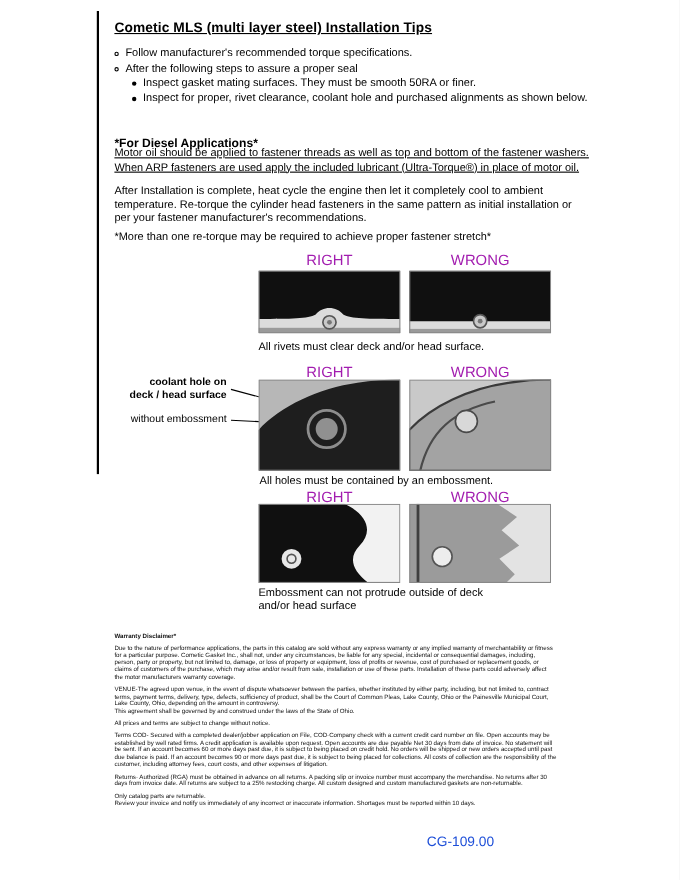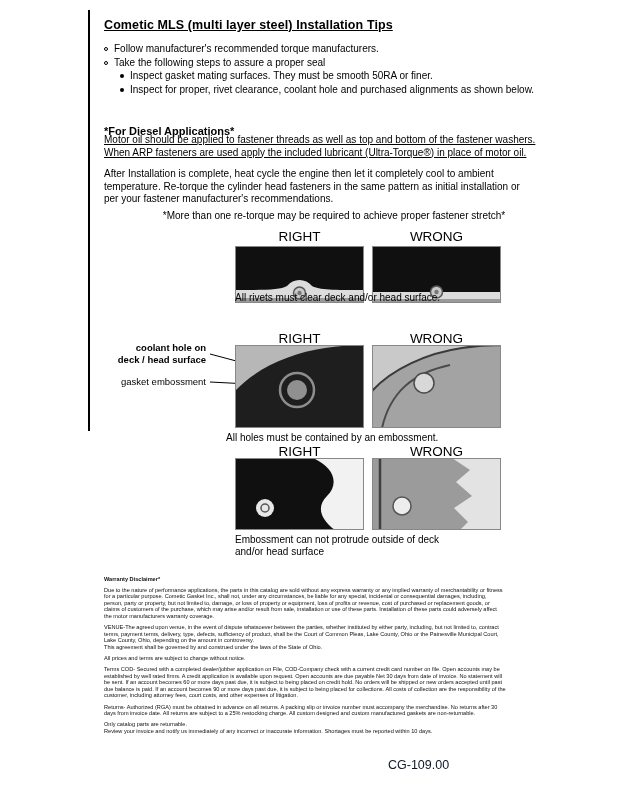--- a/index.html
+++ b/index.html
@@ -41,62 +41,62 @@
     margin: 4px 6px 0 0;
   }
   .marker-filled {
     flex: none; width: 4px; height: 4px;
     background: #000; border-radius: 50%;
     margin: 4px 6px 0 0;
   }
 
   .diesel-heading { font-size: 11px; font-weight: bold; }
 
-  .dg-label { font-size: 13.5px; text-align: center; color: #000000; }
+  .dg-label { font-size: 13.5px; text-align: center; color: #a21caf; }
   .dg-caption { font-size: 10px; line-height: 12px; }
   .anno-label { font-size: 9.5px; line-height: 11.5px; text-align: right; }
 
   .disclaimer { font-size: 5.6px; line-height: 6.6px; color: #111; width: 402px; }
   .disclaimer .dh { font-weight: bold; margin-bottom: 4px; }
   .disclaimer p { margin-bottom: 4.5px; }
 
-  .footer-code { font-size: 12.5px; color: #0f172a; }
+  .footer-code { font-size: 12.5px; color: #1d4ed8; }
 </style>
 </head>
 <body>
 
 <div class="page">
 
   <div class="left-rule"></div>
 
   <h1 class="abs title" style="left:104px; top:18px;">Cometic MLS (multi layer steel) Installation Tips</h1>
 
   <div class="abs" style="left:104px; top:43px; width:492px;">
     <div class="bullet">
       <span class="marker-open"></span>
-      <span class="body-text">Follow manufacturer's recommended torque manufacturers.</span>
+      <span class="body-text">Follow manufacturer's recommended torque specifications.</span>
     </div>
     <div class="bullet">
       <span class="marker-open"></span>
-      <span class="body-text">Take the following steps to assure a proper seal</span>
+      <span class="body-text">After the following steps to assure a proper seal</span>
     </div>
     <div class="bullet sub">
       <span class="marker-filled"></span>
       <span class="body-text">Inspect gasket mating surfaces.  They must be smooth 50RA or finer.</span>
     </div>
     <div class="bullet sub">
       <span class="marker-filled"></span>
       <span class="body-text">Inspect for proper, rivet clearance, coolant hole and purchased alignments as shown below.</span>
     </div>
   </div>
 
   <h2 class="abs diesel-heading" style="left:104px; top:125px;">*For Diesel Applications*</h2>
   <p class="abs body-text" style="left:104px; top:134px; width:432px;text-decoration:underline;">Motor oil should be applied to fastener threads as well as top and bottom of the fastener washers. When ARP fasteners are used apply the included lubricant (Ultra-Torque®) in place of motor oil.</p>
   <p class="abs body-text" style="left:104px; top:168px; width:432px;">After Installation is complete, heat cycle the engine then let it completely cool to ambient temperature. Re-torque the cylinder head fasteners in the same pattern as initial installation or per your fastener manufacturer's recommendations.</p>
-  <p class="abs body-text" style="left:104px; top:210px; width:460px;text-align:center;">*More than one re-torque may be required to achieve proper fastener stretch*</p>
+  <p class="abs body-text" style="left:104px; top:210px; width:460px;">*More than one re-torque may be required to achieve proper fastener stretch*</p>
 
   <div class="abs dg-label" style="left:235px; top:229px; width:129px;">RIGHT</div>
   <div class="abs dg-label" style="left:372px; top:229px; width:129px;">WRONG</div>
 
   <svg class="abs" style="left:235px; top:246px;" width="129" height="57">
     <rect width="129" height="57" fill="#101010"></rect>
     <path d="M0,57 L0,44 C30,44 45,44 52,40 C58,32 71,32 77,40 C84,44 99,44 129,44 L129,57 Z" fill="#dcdcdc"></path>
     <rect y="52" width="129" height="5" fill="#9a9a9a"></rect>
     <circle cx="64.5" cy="47" r="6" fill="#c9c9c9" stroke="#555" stroke-width="1.5"></circle>
     <circle cx="64.5" cy="47" r="2.2" fill="#777"></circle>
@@ -105,28 +105,28 @@
 
   <svg class="abs" style="left:372px; top:246px;" width="129" height="57">
     <rect width="129" height="57" fill="#101010"></rect>
     <path d="M0,57 L0,46 L129,46 L129,57 Z" fill="#dcdcdc"></path>
     <rect y="53" width="129" height="4" fill="#9a9a9a"></rect>
     <circle cx="64.5" cy="46" r="6" fill="#c9c9c9" stroke="#555" stroke-width="1.5"></circle>
     <circle cx="64.5" cy="46" r="2.2" fill="#777"></circle>
     <rect x="0.5" y="0.5" width="128" height="56" fill="none" stroke="#888"></rect>
   </svg>
 
-  <p class="abs dg-caption" style="left:235px; top:292px; width:280px;">All rivets must clear deck and/or head surface.</p>
+  <p class="abs dg-caption" style="left:235px; top:310px; width:280px;">All rivets must clear deck and/or head surface.</p>
 
   <div class="abs dg-label" style="left:235px; top:331px; width:129px;">RIGHT</div>
   <div class="abs dg-label" style="left:372px; top:331px; width:129px;">WRONG</div>
 
   <div class="abs anno-label pre" style="left:114px; top:342px; width:92px;font-weight:bold;">coolant hole on
 deck / head surface</div>
-  <div class="abs anno-label" style="left:104px; top:376px; width:102px;">gasket embossment</div>
+  <div class="abs anno-label" style="left:104px; top:376px; width:102px;">without embossment</div>
 
   <svg class="abs" style="left:208px; top:346px;" width="100" height="48">
     <line x1="2" y1="8" x2="62" y2="24" stroke="#000" stroke-width="1"></line>
     <line x1="2" y1="36" x2="60" y2="39" stroke="#000" stroke-width="1"></line>
   </svg>
 
   <svg class="abs" style="left:235px; top:345px;" width="129" height="83">
     <rect width="129" height="83" fill="#b7b7b7"></rect>
     <path d="M129,0 L129,83 L0,83 L0,46 C20,24 55,8 90,3 C103,1 116,0 129,0 Z" fill="#1e1e1e"></path>
     <circle cx="62" cy="45" r="17" fill="none" stroke="#8d8d8d" stroke-width="2.5"></circle>
@@ -135,21 +135,21 @@
   </svg>
 
   <svg class="abs" style="left:372px; top:345px;" width="129" height="83">
     <rect width="129" height="83" fill="#c9c9c9"></rect>
     <path d="M129,0 L129,83 L0,83 L0,46 C20,24 55,8 90,3 C103,1 116,0 129,0 Z" fill="#a3a3a3" stroke="#3a3a3a" stroke-width="2"></path>
     <path d="M10,83 C18,48 40,28 78,20" fill="none" stroke="#4a4a4a" stroke-width="2"></path>
     <circle cx="52" cy="38" r="10" fill="#d8d8d8" stroke="#4a4a4a" stroke-width="1.5"></circle>
     <rect x="0.5" y="0.5" width="128" height="82" fill="none" stroke="#888"></rect>
   </svg>
 
-  <p class="abs dg-caption" style="left:226px; top:432px; width:280px;">All holes must be contained by an embossment.</p>
+  <p class="abs dg-caption" style="left:236px; top:432px; width:280px;">All holes must be contained by an embossment.</p>
 
   <div class="abs dg-label" style="left:235px; top:444px; width:129px;">RIGHT</div>
   <div class="abs dg-label" style="left:372px; top:444px; width:129px;">WRONG</div>
 
   <svg class="abs" style="left:235px; top:458px;" width="129" height="72">
     <rect width="129" height="72" fill="#f2f2f2"></rect>
     <path d="M0,0 L78,0 C100,10 104,26 92,38 C82,48 84,60 100,72 L0,72 Z" fill="#101010"></path>
     <circle cx="30" cy="50" r="9" fill="#e8e8e8"></circle>
     <circle cx="30" cy="50" r="4" fill="none" stroke="#555" stroke-width="1.5"></circle>
     <rect x="0.5" y="0.5" width="128" height="71" fill="none" stroke="#888"></rect>

